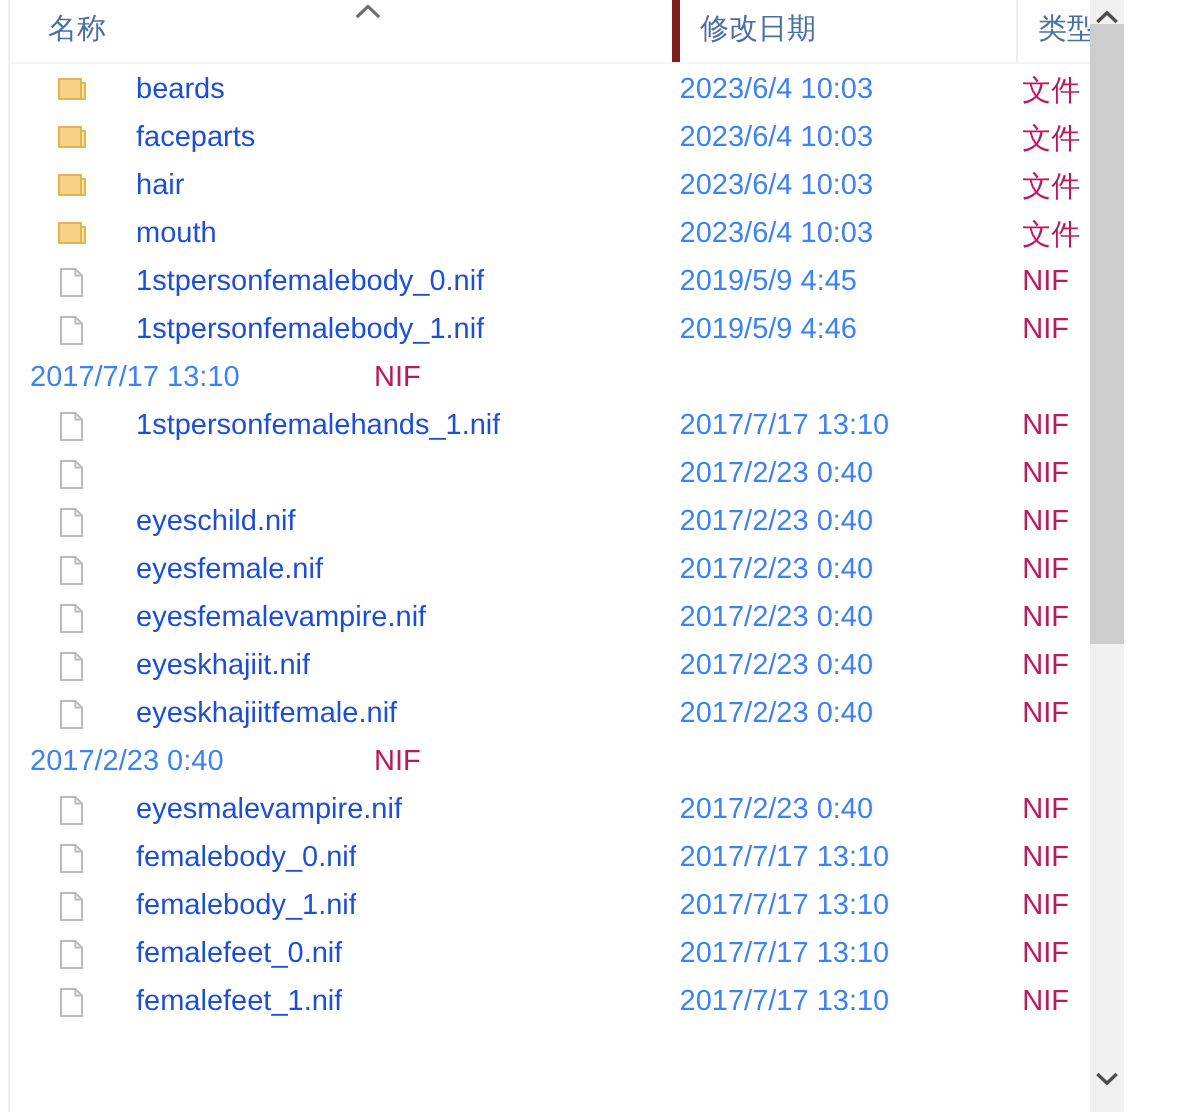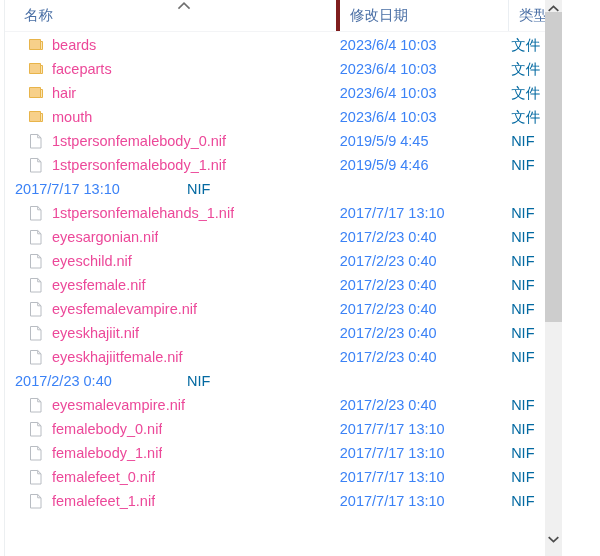--- a/index.html
+++ b/index.html
@@ -98,29 +98,29 @@
     width: 172px;
     font-size: 14.5px;
     color: #3b82f6;
     overflow: hidden;
     padding-left: 10px;
     box-sizing: border-box;
   }
   .cell-type {
     width: 44px;
     font-size: 14.5px;
-    color: #0369a1;
+    color: #be185d;
     overflow: hidden;
     padding-left: 10px;
     box-sizing: border-box;
   }
   .item-label {
     font-size: 14.5px;
-    color: #ec4899;
-    margin-left: 8px;
+    color: #1d4ed8;
+    margin-left: 24px;
     overflow: hidden;
     text-overflow: clip;
   }
 
   
   .icon {
     width: 16px;
     height: 16px;
     flex: 0 0 16px;
     display: block;
@@ -293,21 +293,20 @@
         <div class="cell-type">NIF</div>
       </div>
       <div class="row">
         <div class="cell-name">
           <span class="icon">
             <svg viewBox="0 0 16 16" width="16" height="16" aria-hidden="true">
               <path d="M2.5 1.5 h7.2 l3.3 3.3 v10.2 h-10.5 z" fill="#ffffff" stroke="#b8bcc2" stroke-width="1"></path>
               <path d="M9.7 1.5 v3.3 h3.3" fill="none" stroke="#b8bcc2" stroke-width="1"></path>
             </svg>
           </span>
-          <span class="item-label">eyesargonian.nif</span>
         </div>
         <div class="cell-date">2017/2/23 0:40</div>
         <div class="cell-type">NIF</div>
       </div>
       <div class="row">
         <div class="cell-name">
           <span class="icon">
             <svg viewBox="0 0 16 16" width="16" height="16" aria-hidden="true">
               <path d="M2.5 1.5 h7.2 l3.3 3.3 v10.2 h-10.5 z" fill="#ffffff" stroke="#b8bcc2" stroke-width="1"></path>
               <path d="M9.7 1.5 v3.3 h3.3" fill="none" stroke="#b8bcc2" stroke-width="1"></path>

